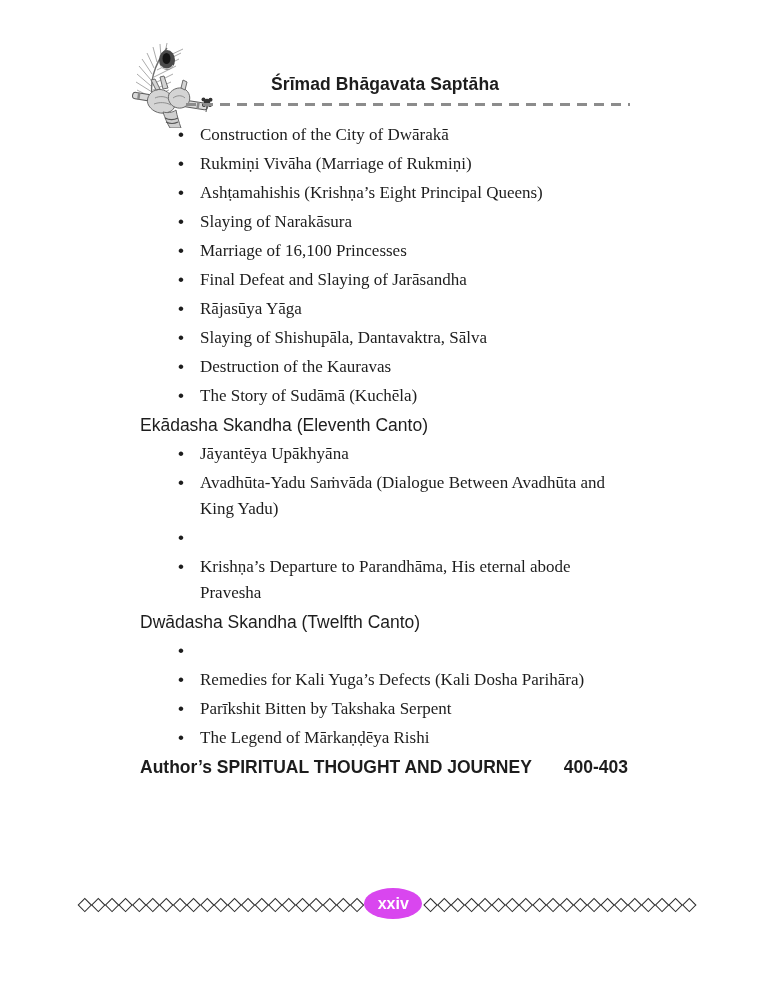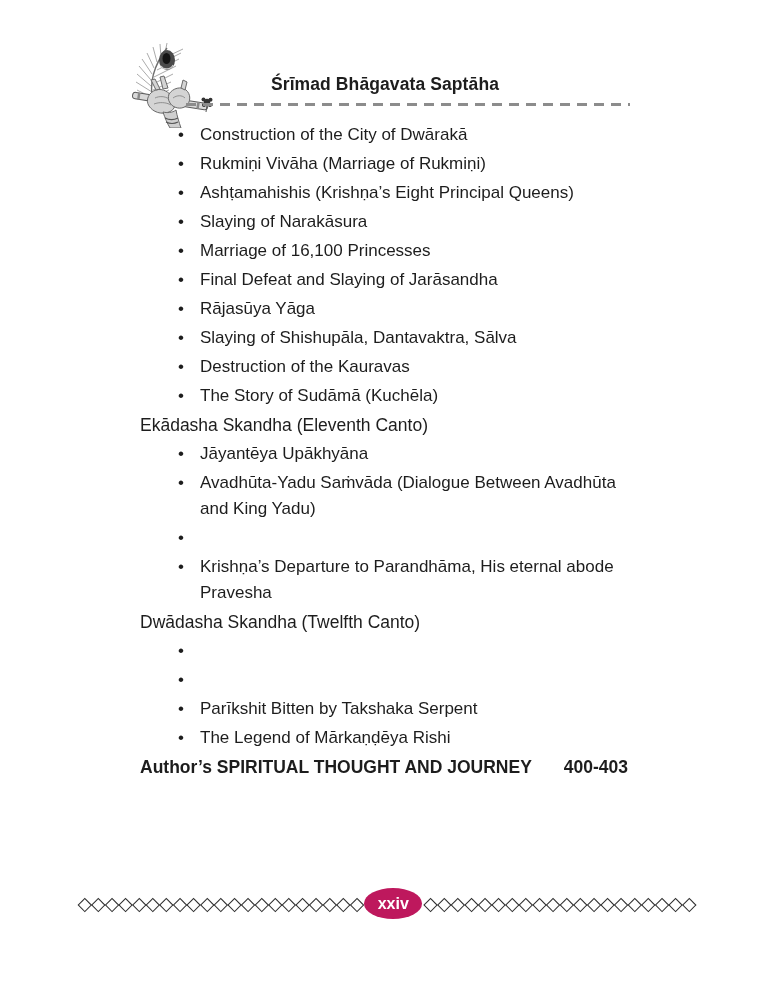--- a/index.html
+++ b/index.html
@@ -53,20 +53,21 @@
     line-height: 26px;
     margin-bottom: 3px;
     padding-left: 38px;
   }
   .toc-item .bullet {
     flex: none;
     width: 22px;
   }
   .toc-item .item-text {
     width: 430px;
+    font-family: Liberation Serif, serif;
   }
   .author-entry {
     display: flex;
     justify-content: space-between;
     width: 488px;
     font-size: 17.5px;
     font-weight: bold;
     line-height: 26px;
     gap: 26px;
   }
@@ -86,21 +87,21 @@
     line-height: 31px;
     color: #2e2e2e;
     white-space: nowrap;
   }
   .page-badge {
     flex: none;
     width: 58px;
     height: 31px;
     margin: 0 1px;
     border-radius: 50%;
-    background: #be185d;
+    background: #d946ef;
     color: #ffffff;
     font-size: 16px;
     font-weight: bold;
     display: flex;
     align-items: center;
     justify-content: center;
   }
 </style>
 </head>
 <body>
@@ -231,20 +232,21 @@
         <div class="toc-item">
           <span class="bullet">•</span>
           <span class="item-text">Krishṇa’s Departure to Parandhāma, His eternal abode Pravesha</span>
         </div>
         <div class="canto-heading">Dwādasha Skandha (Twelfth Canto)</div>
         <div class="toc-item">
           <span class="bullet">•</span>
         </div>
         <div class="toc-item">
           <span class="bullet">•</span>
+          <span class="item-text">Remedies for Kali Yuga’s Defects (Kali Dosha Parihāra)</span>
         </div>
         <div class="toc-item">
           <span class="bullet">•</span>
           <span class="item-text">Parīkshit Bitten by Takshaka Serpent</span>
         </div>
         <div class="toc-item">
           <span class="bullet">•</span>
           <span class="item-text">The Legend of Mārkaṇḍēya Rishi</span>
         </div>
       </div>

